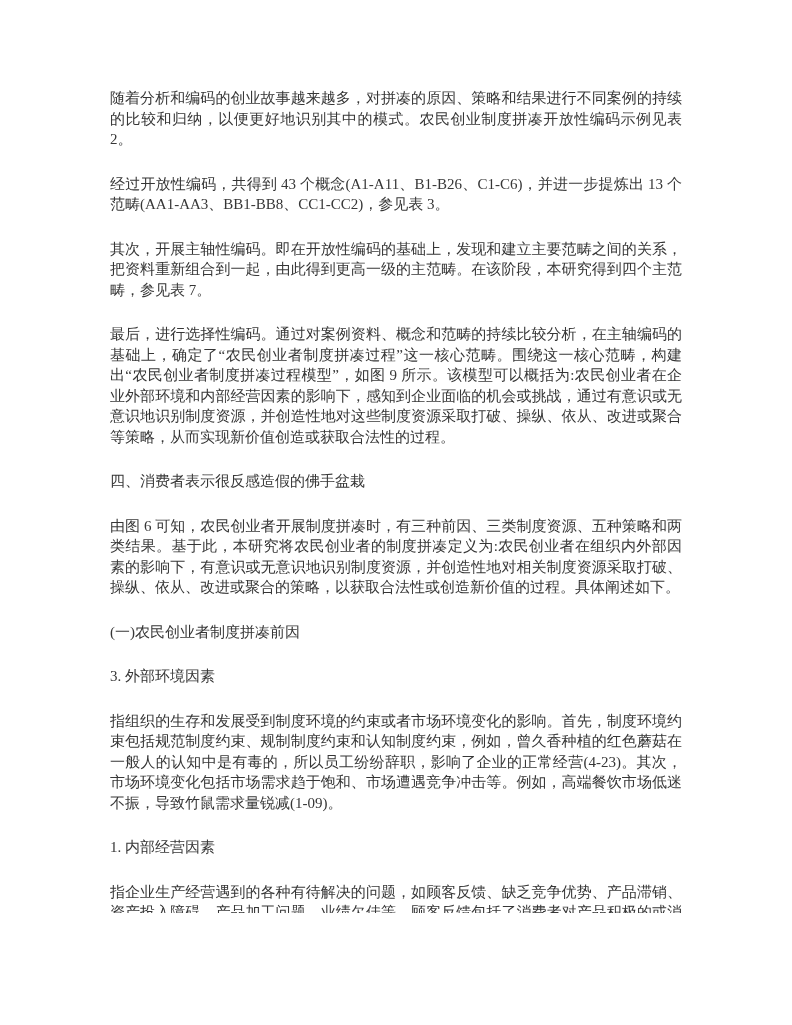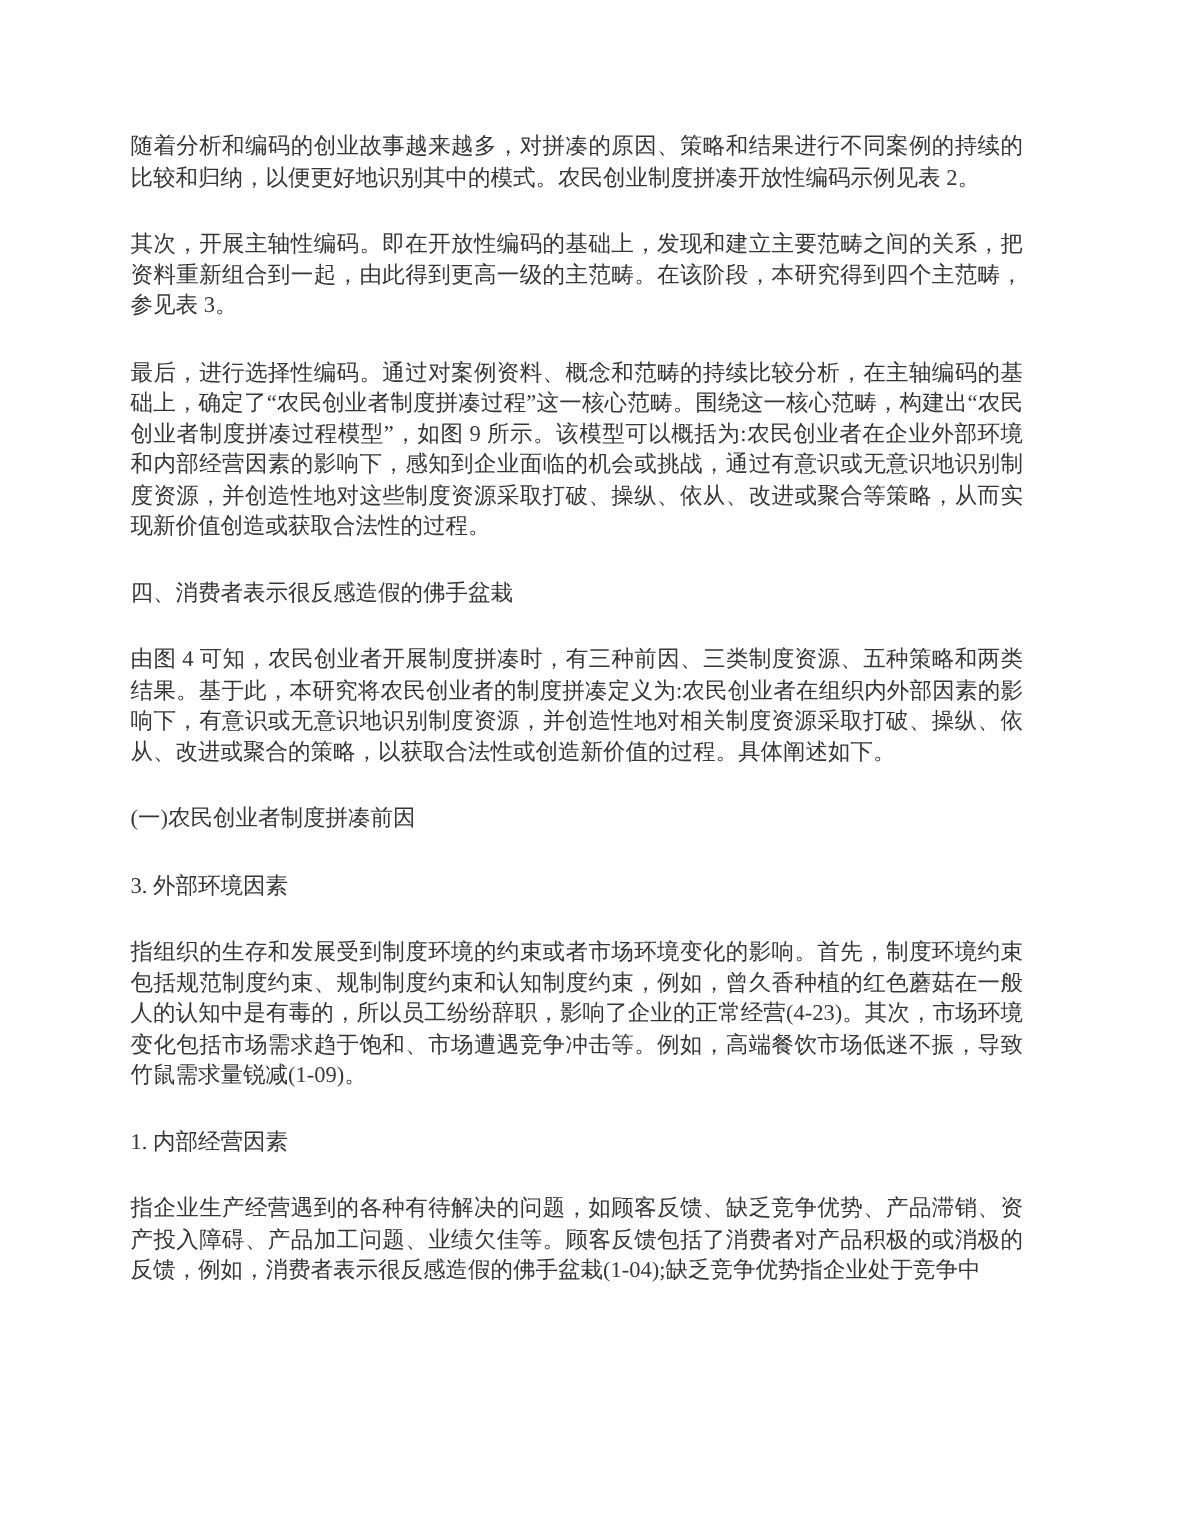--- a/index.html
+++ b/index.html
@@ -5,21 +5,21 @@
   html, body {
     margin: 0;
     padding: 0;
     background: #ffffff;
   }
   .page {
     position: relative;
     width: 792px;
     height: 913px;
     box-sizing: border-box;
-    padding: 88px 110px 0 87px;
+    padding: 88px 110px 0 110px;
     background: #ffffff;
     overflow: hidden;
     font-family: "Liberation Serif", "DejaVu Serif", serif;
     font-size: 15px;
     line-height: 20.5px;
     color: #363636;
   }
   .block {
     margin: 0 0 24px 0;
     padding: 0;
@@ -32,22 +32,23 @@
   }
   h2.block, h3.block, h4.block {
     text-align: left;
   }
 </style>
 </head>
 <body>
 
 <div class="page">
   <p class="block">随着分析和编码的创业故事越来越多，对拼凑的原因、策略和结果进行不同案例的持续的比较和归纳，以便更好地识别其中的模式。农民创业制度拼凑开放性编码示例见表 2。</p>
-  <p class="block">其次，开展主轴性编码。即在开放性编码的基础上，发现和建立主要范畴之间的关系，把资料重新组合到一起，由此得到更高一级的主范畴。在该阶段，本研究得到四个主范畴，参见表 3。</p>
+  <p class="block">经过开放性编码，共得到 43 个概念(A1-A11、B1-B26、C1-C6)，并进一步提炼出 13 个范畴(AA1-AA3、BB1-BB8、CC1-CC2)，参见表 3。</p>
+  <p class="block">其次，开展主轴性编码。即在开放性编码的基础上，发现和建立主要范畴之间的关系，把资料重新组合到一起，由此得到更高一级的主范畴。在该阶段，本研究得到四个主范畴，参见表 7。</p>
   <p class="block">最后，进行选择性编码。通过对案例资料、概念和范畴的持续比较分析，在主轴编码的基础上，确定了“农民创业者制度拼凑过程”这一核心范畴。围绕这一核心范畴，构建出“农民创业者制度拼凑过程模型”，如图 9 所示。该模型可以概括为:农民创业者在企业外部环境和内部经营因素的影响下，感知到企业面临的机会或挑战，通过有意识或无意识地识别制度资源，并创造性地对这些制度资源采取打破、操纵、依从、改进或聚合等策略，从而实现新价值创造或获取合法性的过程。</p>
   <h2 class="block">四、消费者表示很反感造假的佛手盆栽</h2>
-  <p class="block">由图 4 可知，农民创业者开展制度拼凑时，有三种前因、三类制度资源、五种策略和两类结果。基于此，本研究将农民创业者的制度拼凑定义为:农民创业者在组织内外部因素的影响下，有意识或无意识地识别制度资源，并创造性地对相关制度资源采取打破、操纵、依从、改进或聚合的策略，以获取合法性或创造新价值的过程。具体阐述如下。</p>
+  <p class="block">由图 6 可知，农民创业者开展制度拼凑时，有三种前因、三类制度资源、五种策略和两类结果。基于此，本研究将农民创业者的制度拼凑定义为:农民创业者在组织内外部因素的影响下，有意识或无意识地识别制度资源，并创造性地对相关制度资源采取打破、操纵、依从、改进或聚合的策略，以获取合法性或创造新价值的过程。具体阐述如下。</p>
   <h3 class="block">(一)农民创业者制度拼凑前因</h3>
   <h4 class="block">3. 外部环境因素</h4>
   <p class="block">指组织的生存和发展受到制度环境的约束或者市场环境变化的影响。首先，制度环境约束包括规范制度约束、规制制度约束和认知制度约束，例如，曾久香种植的红色蘑菇在一般人的认知中是有毒的，所以员工纷纷辞职，影响了企业的正常经营(4-23)。其次，市场环境变化包括市场需求趋于饱和、市场遭遇竞争冲击等。例如，高端餐饮市场低迷不振，导致竹鼠需求量锐减(1-09)。</p>
   <h4 class="block">1. 内部经营因素</h4>
   <p class="block">指企业生产经营遇到的各种有待解决的问题，如顾客反馈、缺乏竞争优势、产品滞销、资产投入障碍、产品加工问题、业绩欠佳等。顾客反馈包括了消费者对产品积极的或消极的反馈，例如，消费者表示很反感造假的佛手盆栽(1-04);缺乏竞争优势指企业处于竞争中</p>
 </div>
 
 </body></html>

